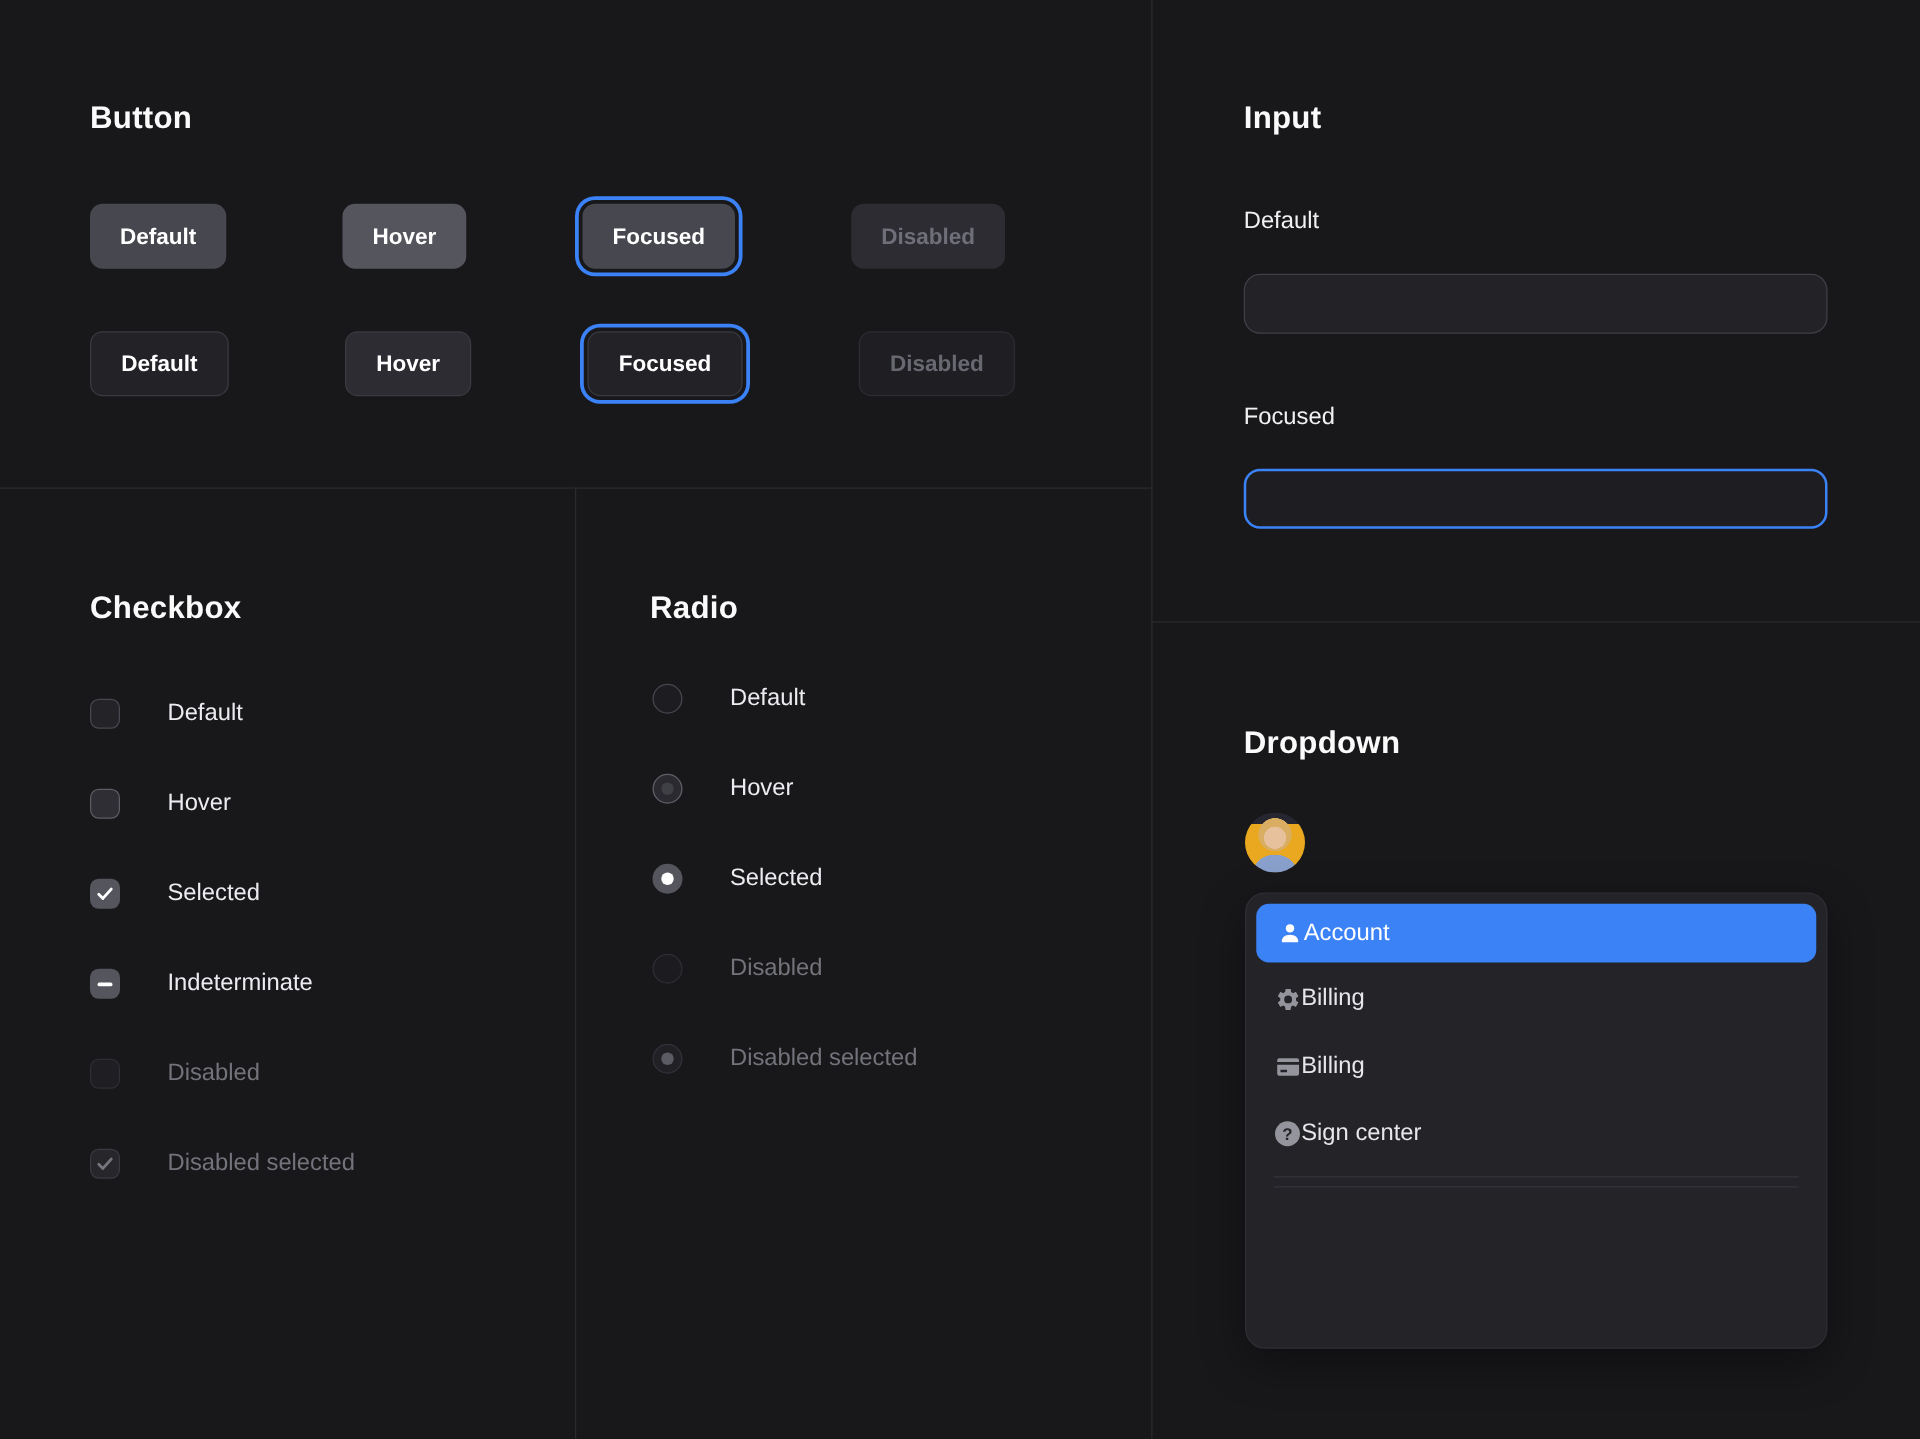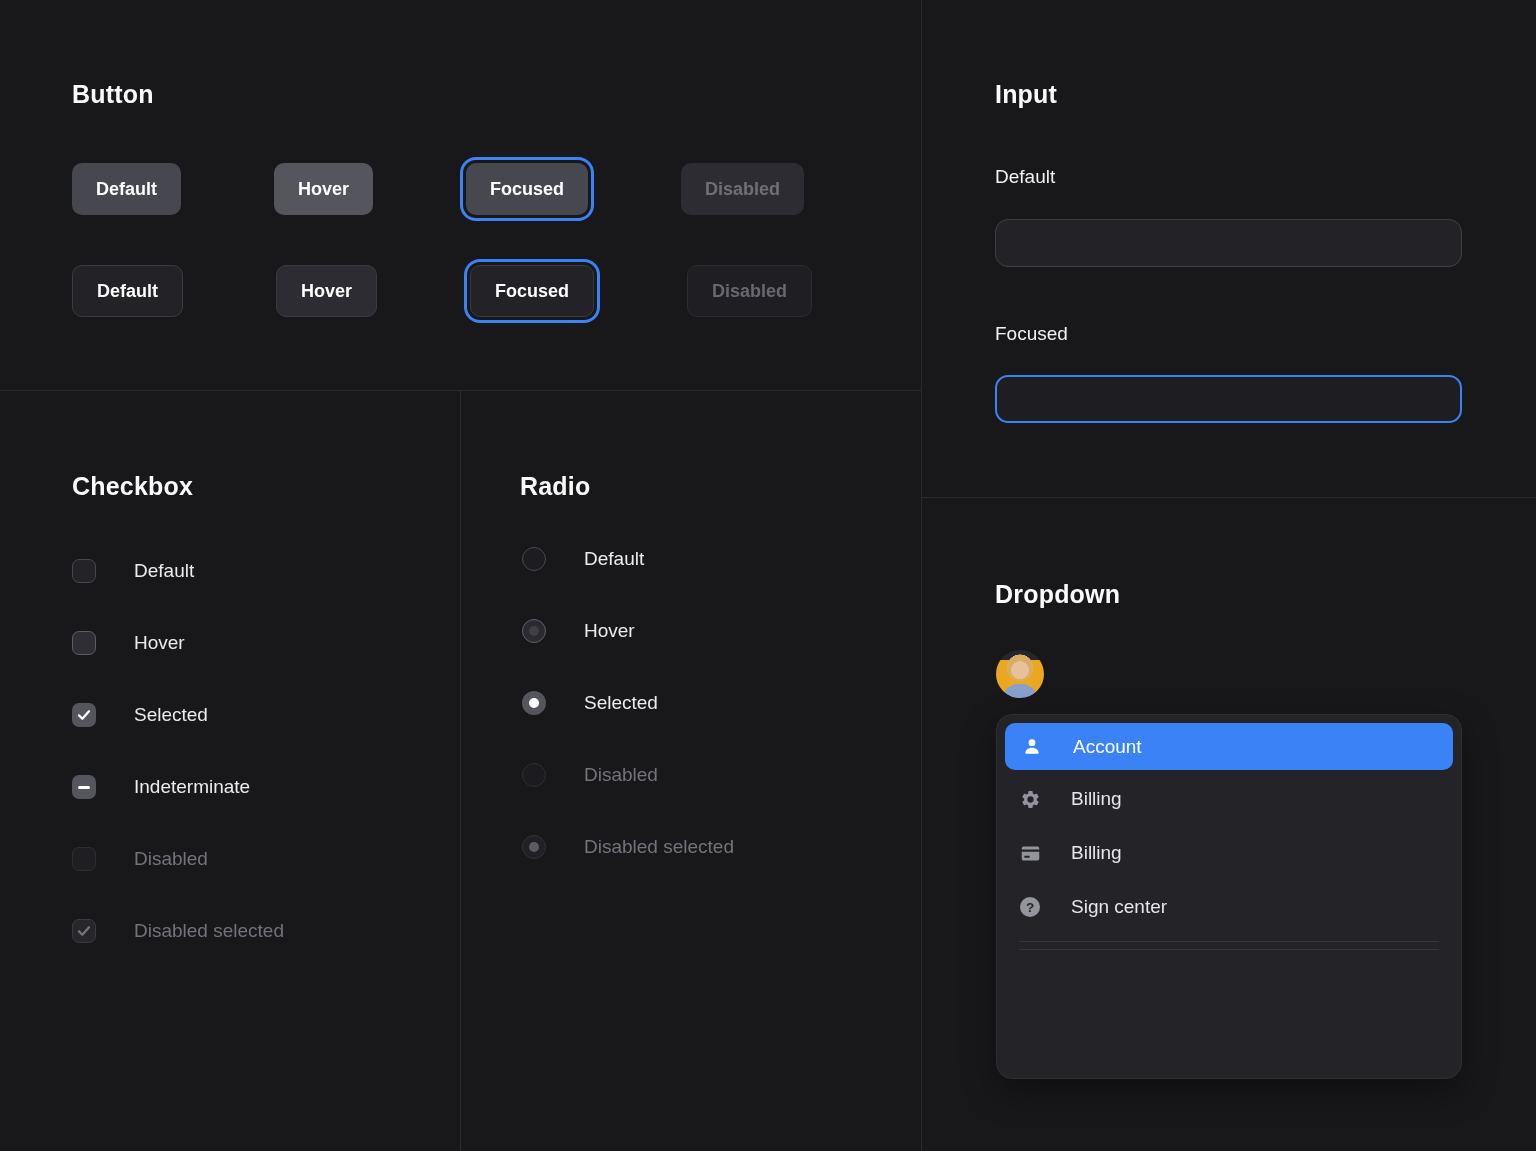--- a/index.html
+++ b/index.html
@@ -87,21 +87,21 @@
       radial-gradient(circle 13.5px at 50% 37%, #d9ae63 97%, rgba(0,0,0,0) 100%),
       radial-gradient(ellipse 17px 13px at 50% 97%, #8aa0cc 97%, rgba(0,0,0,0) 100%),
       linear-gradient(180deg,#262630 0 20%, #e9a81f 20% 100%);
   }
   .menu-panel{
     position:absolute;left:75px;top:217px;width:466px;height:365px;
     background:#232328;border:1px solid #2e2e33;border-radius:16px;
     box-sizing:border-box;padding:8px;box-shadow:0 12px 34px rgba(0,0,0,.38);
   }
   .menu-item{
-    display:flex;align-items:center;gap:30px;height:54px;padding:0 0 0 14px;
+    display:flex;align-items:center;gap:0;height:54px;padding:0 0 0 14px;
     border-radius:10px;font-size:19px;color:#e7e7ea;cursor:pointer;
   }
   .menu-item.active{background:#3b82f6;color:#ffffff;height:47px;padding-left:16px;margin-bottom:2px;}
   .menu-icon{width:22px;height:22px;display:flex;align-items:center;justify-content:center;flex:0 0 auto;}
   .help-circle{width:20px;height:20px;border-radius:50%;background:#94949c;color:#232328;
     display:flex;align-items:center;justify-content:center;font-size:13.5px;font-weight:700;}
   .menu-divider{height:1px;background:#35353a;margin:7px 14px;}
 </style>
 </head>
 <body>

